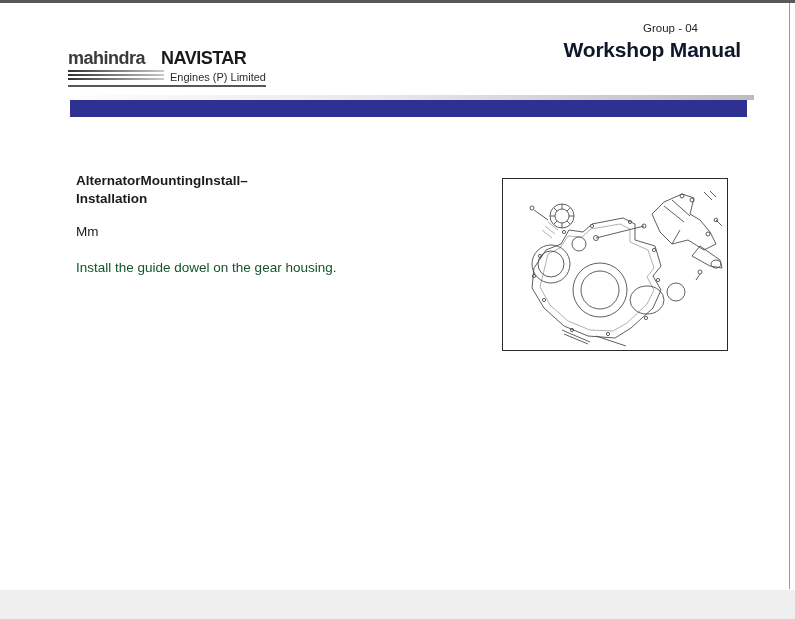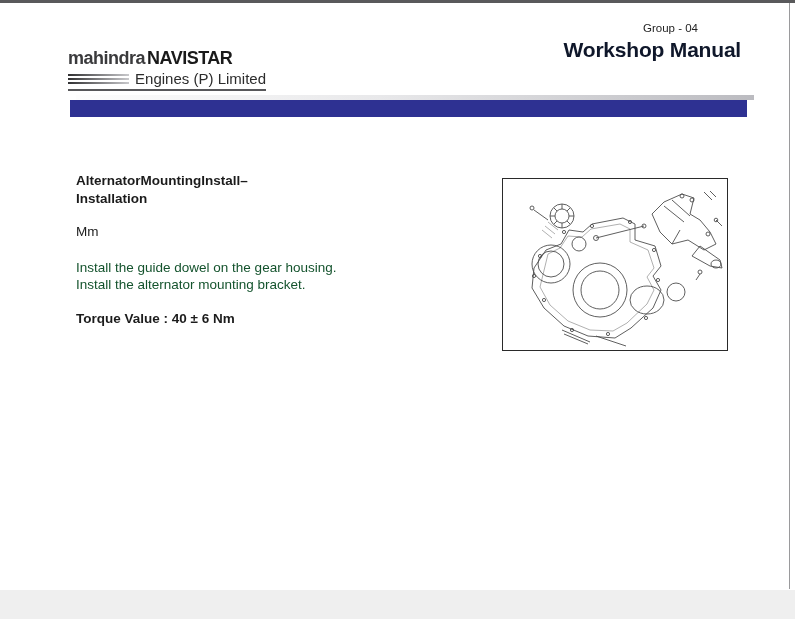--- a/index.html
+++ b/index.html
@@ -11,27 +11,27 @@
   .top-edge { position:absolute; left:0; top:0; width:795px; height:3px; background:#59595b; }
   .right-edge { position:absolute; left:789px; top:3px; width:1px; height:586px; background:#9a9a9c; }
 
   
   .group-label { position:absolute; top:22px; right:97px; font-size:11.5px; color:#232323; }
   .manual-title { position:absolute; top:38px; right:54px; font-size:21px; font-weight:bold;
                   color:#0f172a; letter-spacing:-0.2px; }
 
   
   .logo { position:absolute; left:68px; top:48px; width:198px; }
-  .logo-row1 { display:flex; align-items:baseline; gap:2px; }
+  .logo-row1 { display:flex; align-items:baseline; gap:16px; }
   .brand-primary { font-size:18px; font-weight:bold; color:#3b3b3d; letter-spacing:-0.5px; }
   .brand-secondary { font-size:18px; font-weight:bold; color:#1a1a1a; letter-spacing:-0.5px; }
   .logo-row2 { display:flex; align-items:flex-end; margin-top:1px; border-bottom:2px solid #57575a; padding-bottom:2px; }
   .speed-lines { width:115px; margin-right:6px; margin-bottom:1px; }
   .speed-lines div { height:2px; margin-bottom:2px; background:linear-gradient(to right,#2f2f31,#c9c9cc); }
-  .logo-subtitle { font-size:15px; color:#2c2c2c; white-space:nowrap; }
+  .logo-subtitle { font-size:11px; color:#2c2c2c; white-space:nowrap; }
 
   
   .gradient-strip { position:absolute; left:76px; top:95px; width:678px; height:5px;
                     background:linear-gradient(to right,#fdfdfd 0%,#e8e8ea 45%,#bbbbc0 100%); }
   .blue-bar { position:absolute; left:70px; top:100px; width:677px; height:17px; background:#2e3192; }
 
   
   .heading { position:absolute; left:76px; top:172px; width:300px; font-weight:bold;
              font-size:13.5px; line-height:18px; color:#1b1b1b; }
   .heading-line1 { display:flex; }
@@ -83,24 +83,22 @@
       <span>Install</span>
       <span>–</span>
     </div>
     <div>Installation</div>
   </div>
 
   <div class="unit-label">Mm</div>
 
   <div class="body-text">
     <div>Install the guide dowel on the gear housing.</div>
-    <div>Install the alternator mounting bracket.</div>
   </div>
 
-  <div class="torque-note">Torque Value : 40 ± 6 Nm</div>
 
   <div class="figure-frame">
     <svg width="222" height="169" viewBox="0 0 222 169" fill="none" stroke="#4d4d4d" stroke-width="0.9">
 
       <path d="M30,88 L42,70 L57,64 L65,50 L79,52 L88,44 L119,38 L131,44 L131,60 L151,66 L157,86 L149,96 L157,110 L149,128 L127,148 L111,158 L84,156 L60,146 L40,128 L28,108 Z"></path>
       <path d="M44,74 L56,68 L64,56 L78,57 L87,49 L116,44 L126,49 L126,62 L144,70 L150,88 L143,97 L150,110 L143,124 L123,143 L109,151 L86,150 L64,141 L46,125 L36,107 Z" stroke="#7a7a7a" stroke-width="0.6"></path>
 
       <circle cx="96" cy="110" r="27"></circle>
       <circle cx="96" cy="110" r="19"></circle>
       <circle cx="47" cy="84" r="19"></circle>

